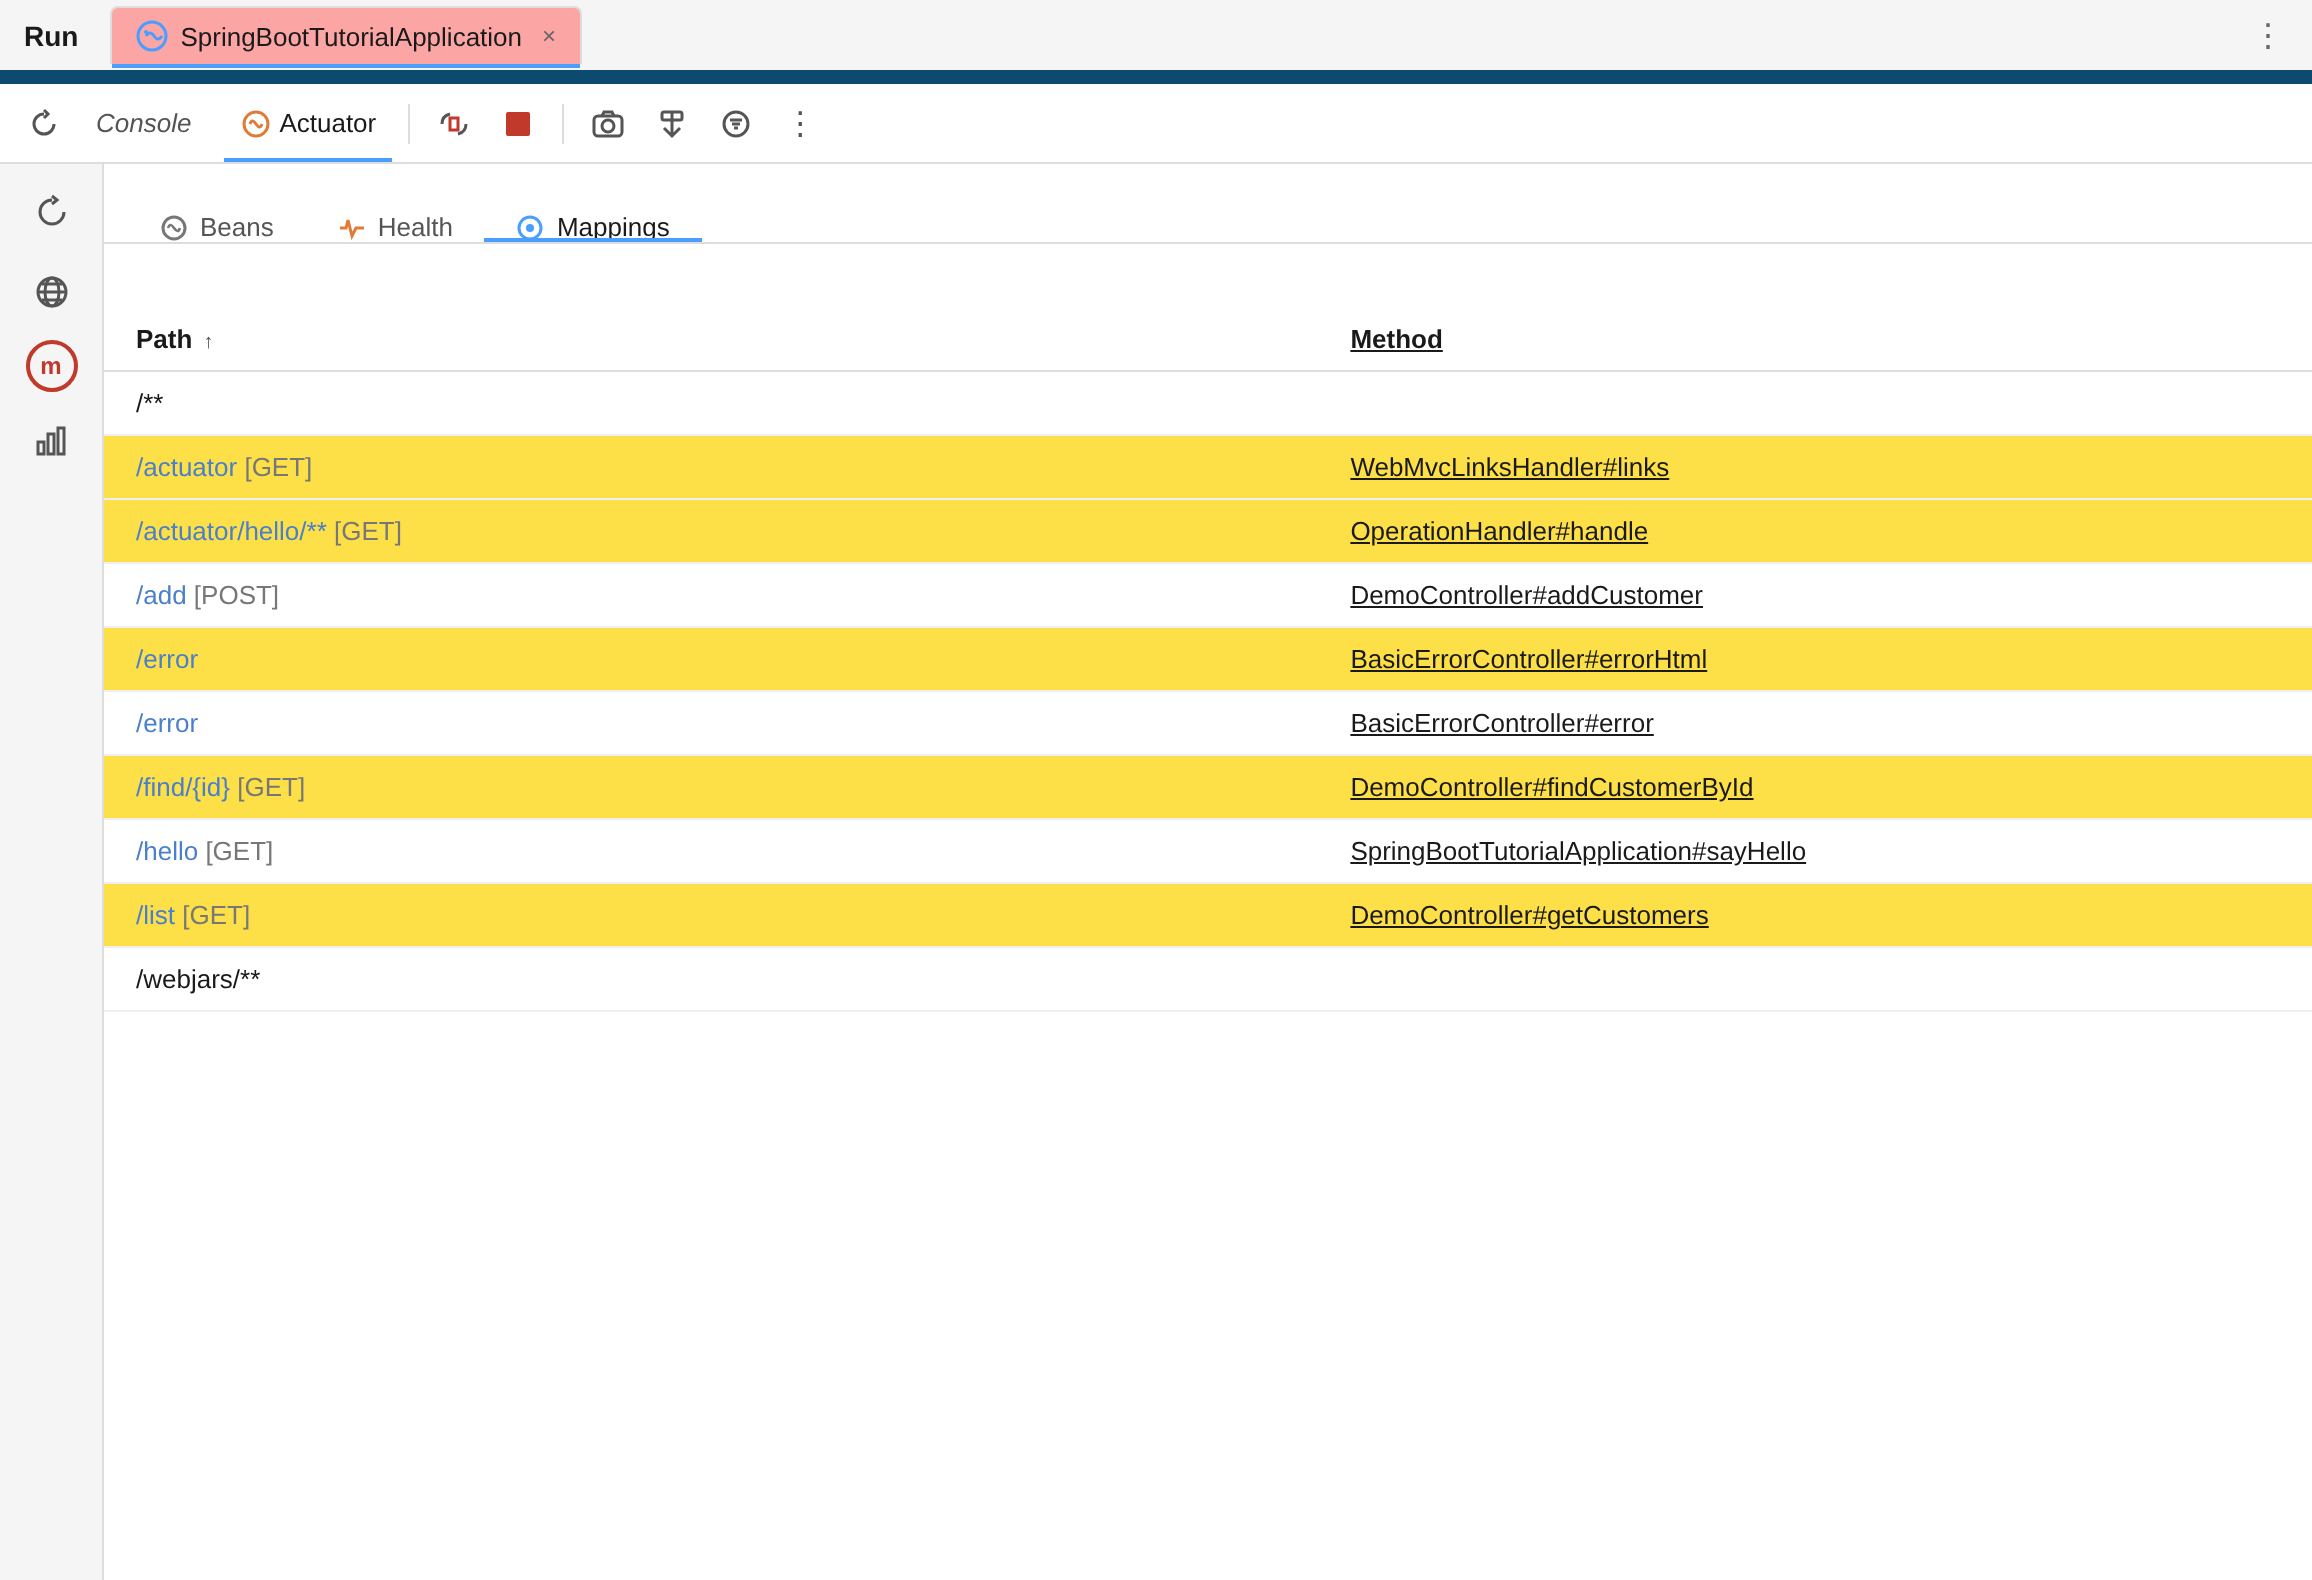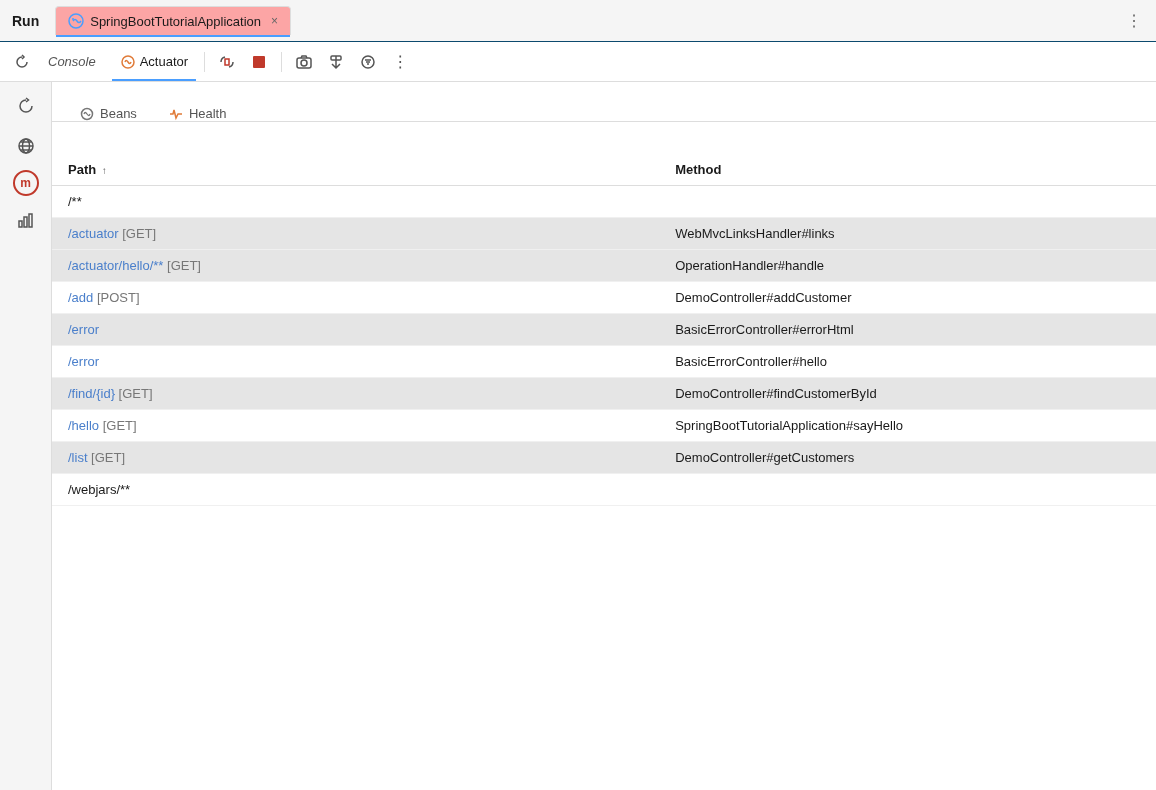--- a/index.html
+++ b/index.html
@@ -12,21 +12,21 @@
       height: 790px;
       overflow: hidden;
     }
 
     
     .title-bar {
       display: flex;
       align-items: center;
       height: 42px;
       background: #f5f5f5;
-      border-bottom: 1px solid #0c4a6e;
+      border-bottom: 7px solid #0c4a6e;
       padding: 0 12px;
     }
     .title-bar-run {
       font-weight: 600;
       font-size: 14px;
       margin-right: 16px;
       color: #1a1a1a;
     }
     .title-bar-tab {
       display: flex;
@@ -213,33 +213,33 @@
       padding: 8px 16px;
       font-weight: 600;
       font-size: 13px;
       color: #1a1a1a;
     }
     td {
       padding: 8px 16px;
       font-size: 13px;
       border-bottom: 1px solid #f0f0f0;
     }
-    tr.highlight { background: #e5e5e5; }
+    tr.highlight { background: #fde047; }
     tr.normal { background: #fff; }
 
     .path-link {
       color: #4a7fcb;
       font-weight: 500;
     }
     .path-method {
       color: #777;
     }
 
     .col-path { width: 55%; }
-    .col-method { width: 45%; }
+    .col-method { width: 45%; text-decoration: underline; }
 
     .sort-arrow {
       font-size: 10px;
       margin-left: 2px;
       color: #555;
     }
   </style>
 </head>
 <body>
 
@@ -351,20 +351,27 @@
           <circle cx="7" cy="7" r="5.5" stroke="#777" stroke-width="1.5"></circle>
           <path d="M4 7 Q5 4 7 7 Q9 10 10 7" stroke="#777" stroke-width="1.3" fill="none"></path>
         </svg>
         <span>Beans</span>
       </div>
       <div class="tab-item">
         <svg width="14" height="14" viewBox="0 0 14 14" fill="none">
           <polyline points="1,7 4,7 5,3 7,11 9,7 10,7 13,7" stroke="#e07b39" stroke-width="1.5" fill="none"></polyline>
         </svg>
         <span>Health</span>
+      </div>
+      <div class="tab-item active">
+        <svg width="14" height="14" viewBox="0 0 14 14" fill="none">
+          <circle cx="7" cy="7" r="5.5" stroke="#4a9eff" stroke-width="1.5"></circle>
+          <circle cx="7" cy="7" r="2" fill="#4a9eff"></circle>
+        </svg>
+        <span>Mappings</span>
       </div>
     </div>
 
     <div class="table-container">
       <table>
         <thead>
           <tr>
             <th class="col-path">
               <span>Path</span>
               <span class="sort-arrow">↑</span>
@@ -390,21 +397,21 @@
             <tr class="normal">
               <td class="col-path"><span class="path-link">/add</span><span class="path-method"> [POST]</span></td>
               <td class="col-method">DemoController#addCustomer</td>
             </tr>
             <tr class="highlight">
               <td class="col-path"><span class="path-link">/error</span></td>
               <td class="col-method">BasicErrorController#errorHtml</td>
             </tr>
             <tr class="normal">
               <td class="col-path"><span class="path-link">/error</span></td>
-              <td class="col-method">BasicErrorController#hello</td>
+              <td class="col-method">BasicErrorController#error</td>
             </tr>
             <tr class="highlight">
               <td class="col-path"><span class="path-link">/find/{id}</span><span class="path-method"> [GET]</span></td>
               <td class="col-method">DemoController#findCustomerById</td>
             </tr>
             <tr class="normal">
               <td class="col-path"><span class="path-link">/hello</span><span class="path-method"> [GET]</span></td>
               <td class="col-method">SpringBootTutorialApplication#sayHello</td>
             </tr>
             <tr class="highlight">

